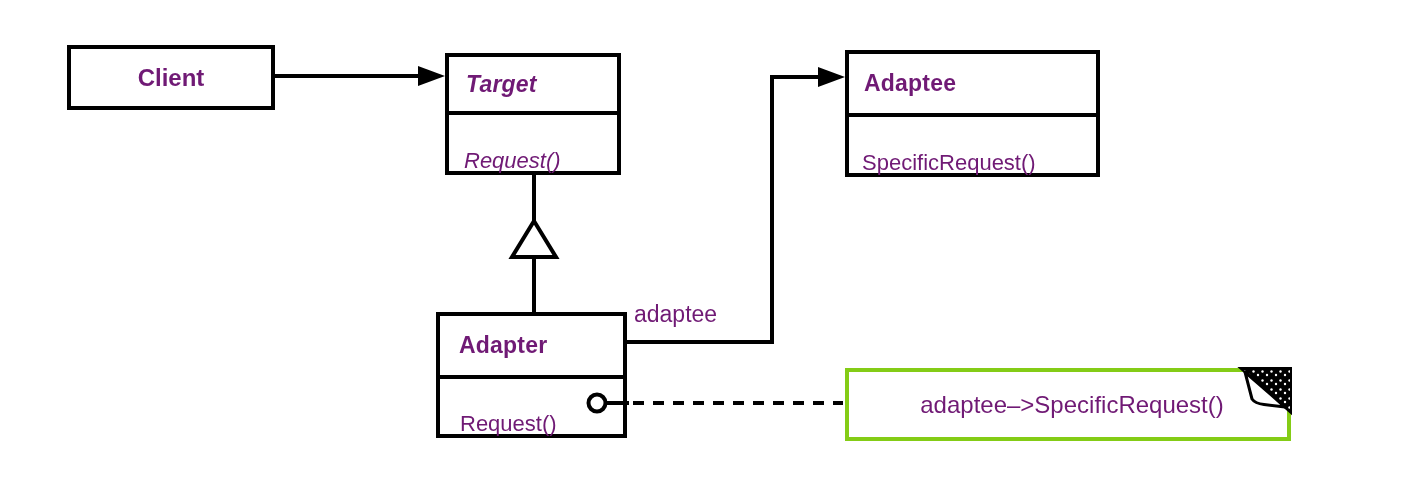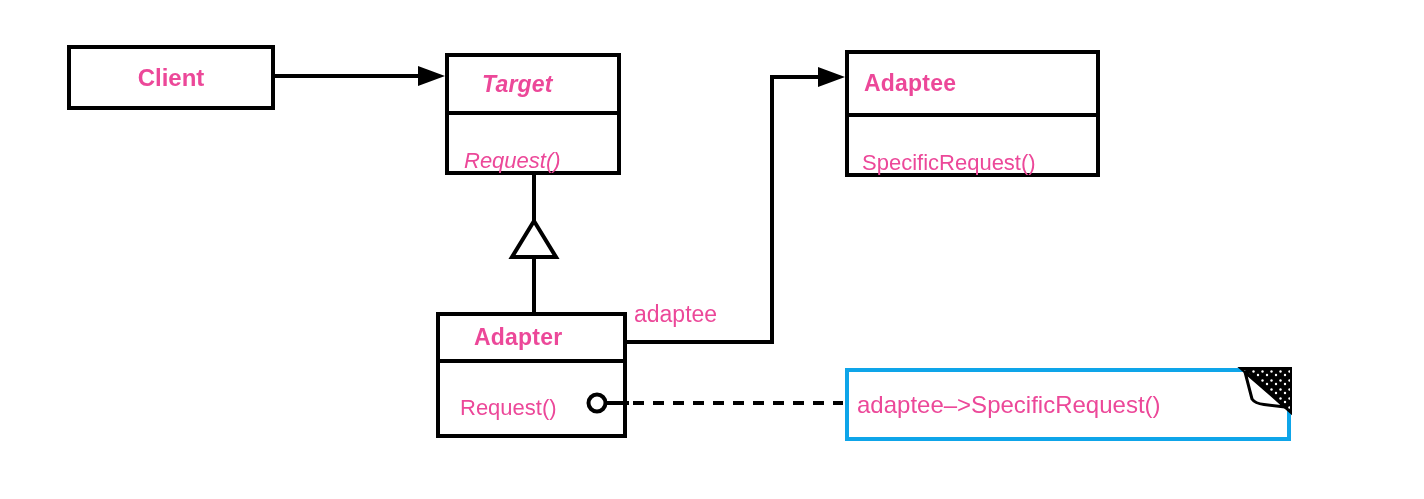--- a/index.html
+++ b/index.html
@@ -1,20 +1,20 @@
 <!DOCTYPE html>
 <html><head>
 <meta charset="utf-8">
 <style>
   html, body { margin:0; padding:0; background:#ffffff; }
   .canvas {
     position:relative;
     width:1424px; height:499px;
     background:#ffffff;
-    color:#ec4899;
+    color:#701a75;
     font-family:"Liberation Sans", sans-serif;
     overflow:hidden;
   }
   .uml-box {
     position:absolute;
     box-sizing:border-box;
     background:#ffffff;
     border:4px solid #000;
   }
   .compartment {
@@ -38,26 +38,27 @@
     left:634px; top:301px;
     font-size:23px;
     white-space:nowrap;
   }
   .note-box {
     position:absolute;
     box-sizing:border-box;
     left:845px; top:368px;
     width:446px; height:73px;
     background:#fff;
-    border:4px solid #0ea5e9;
+    border:4px solid #84cc16;
     display:flex;
     align-items:center;
     padding-left:8px;
     font-size:24px;
     white-space:nowrap;
+    justify-content:center;
   }
   svg.overlay {
     position:absolute;
     left:0; top:0;
     width:1424px; height:499px;
     z-index:5;
     pointer-events:none;
   }
 </style>
 </head>
@@ -65,39 +66,39 @@
 
 <div class="canvas">
 
   <div class="uml-box" style="left:67px; top:45px; width:208px; height:65px;">
     <div class="compartment" style="height:57px;">
       <span class="single-label">Client</span>
     </div>
   </div>
 
   <div class="uml-box" style="left:445px; top:53px; width:176px; height:122px;">
-    <div class="compartment divided" style="height:58px; padding-left:33px;">
+    <div class="compartment divided" style="height:58px; padding-left:17px;">
       <span class="class-name abstract">Target</span>
     </div>
     <div class="compartment" style="height:56px; padding-left:15px;">
       <span class="class-method abstract">Request()</span>
     </div>
   </div>
 
   <div class="uml-box" style="left:845px; top:50px; width:255px; height:127px;">
     <div class="compartment divided" style="height:63px; padding-left:15px;">
       <span class="class-name">Adaptee</span>
     </div>
     <div class="compartment" style="height:56px; padding-left:13px;align-items:center;">
       <span class="class-method">SpecificRequest()</span>
     </div>
   </div>
 
   <div class="uml-box" style="left:436px; top:312px; width:191px; height:126px;">
-    <div class="compartment divided" style="height:47px; padding-left:34px;">
+    <div class="compartment divided" style="height:63px; padding-left:19px;">
       <span class="class-name">Adapter</span>
     </div>
     <div class="compartment" style="height:55px; padding-left:20px;">
       <span class="class-method">Request()</span>
     </div>
   </div>
 
   <span class="assoc-label">adaptee</span>
 
   <div class="note-box">

